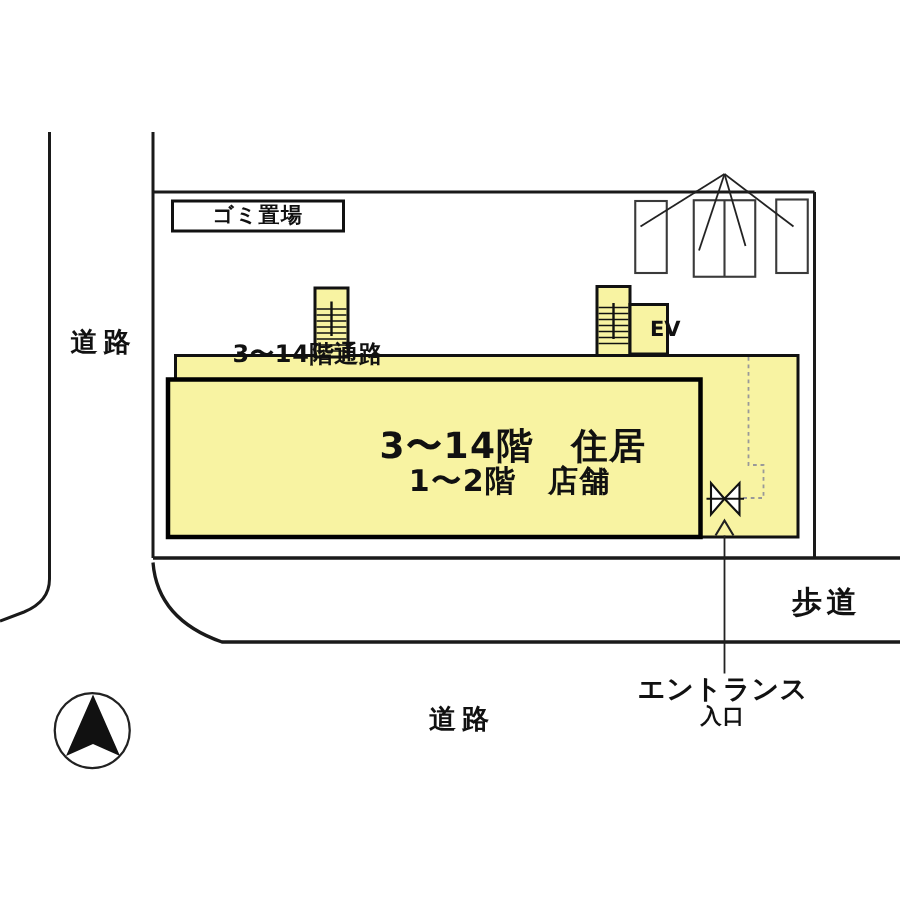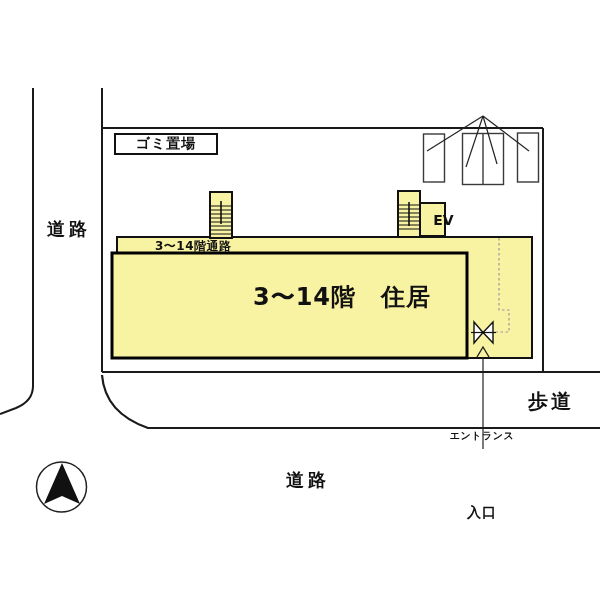--- a/index.html
+++ b/index.html
@@ -4,37 +4,37 @@
 <style>
   html,body{margin:0;padding:0;background:#fff;}
   .canvas{
     position:relative;width:600px;height:600px;background:#fff;overflow:hidden;
     font-family:"DejaVu Sans","Liberation Sans",sans-serif;color:#111;
   }
   .canvas svg{position:absolute;left:0;top:0;}
   .lbl{position:absolute;font-weight:bold;white-space:pre;line-height:1;}
   .lbl-road-left{left:47px;top:220px;font-size:18px;letter-spacing:4px;}
   .gomi-box{
-    position:absolute;left:114px;top:133px;width:104px;height:22px;
+    position:absolute;left:114px;top:133px;width:116px;height:22px;
     background:#fff;border:2px solid #111;box-sizing:border-box;
     display:flex;align-items:center;justify-content:center;
     font-size:14px;font-weight:bold;letter-spacing:1px;
   }
   .lbl-bicycle{left:483px;top:94px;transform:translateX(-50%);font-size:16px;letter-spacing:2px;}
-  .lbl-corridor{left:155px;top:240px;font-size:12px;letter-spacing:0.5px;}
+  .lbl-corridor{left:155px;top:228px;font-size:16px;letter-spacing:0.5px;}
   .lbl-bldg1{left:342px;top:285px;transform:translateX(-50%);font-size:24px;letter-spacing:1px;}
   .lbl-bldg2{left:340px;top:310px;transform:translateX(-50%);font-size:20px;letter-spacing:1px;}
   .ev-box-label{
     position:absolute;left:420px;top:203px;width:25px;height:33px;
     display:flex;align-items:center;justify-content:center;
     font-size:14px;font-weight:bold;padding-left:11px;
   }
   .lbl-sidewalk{left:528px;top:391px;font-size:20px;letter-spacing:3px;}
-  .lbl-entrance1{left:482px;top:431px;transform:translateX(-50%);font-size:10px;letter-spacing:0.5px;}
-  .lbl-entrance2{left:482px;top:471px;transform:translateX(-50%);font-size:14px;letter-spacing:1px;margin-top:34px;}
+  .lbl-entrance1{left:482px;top:451px;transform:translateX(-50%);font-size:18px;letter-spacing:0.5px;}
+  .lbl-entrance2{left:482px;top:471px;transform:translateX(-50%);font-size:14px;letter-spacing:1px;}
   .lbl-road-bottom{left:286px;top:471px;font-size:18px;letter-spacing:4px;}
 </style>
 </head>
 <body>
 
 <div class="canvas">
 
   <svg width="600" height="600" viewBox="0 0 600 600">
 
     <path d="M33,88 L33,386 Q33,401 16,408 L0,414" fill="none" stroke="#1a1a1a" stroke-width="2"></path>
@@ -106,18 +106,19 @@
       <polygon points="62,463 44,504 62,496 80,504" fill="#111"></polygon>
     </g>
   </svg>
 
   <div class="lbl lbl-road-left">道路</div>
   <div class="gomi-box">
     <span>ゴミ置場</span>
   </div>
   <div class="lbl lbl-corridor">3〜14階通路</div>
   <div class="lbl lbl-bldg1">3〜14階　住居</div>
+  <div class="lbl lbl-bldg2">1〜2階　店舗</div>
   <div class="ev-box-label">EV</div>
   <div class="lbl lbl-sidewalk">歩道</div>
   <div class="lbl lbl-entrance1">エントランス</div>
   <div class="lbl lbl-entrance2">入口</div>
   <div class="lbl lbl-road-bottom">道路</div>
 </div>
 
 </body></html>

